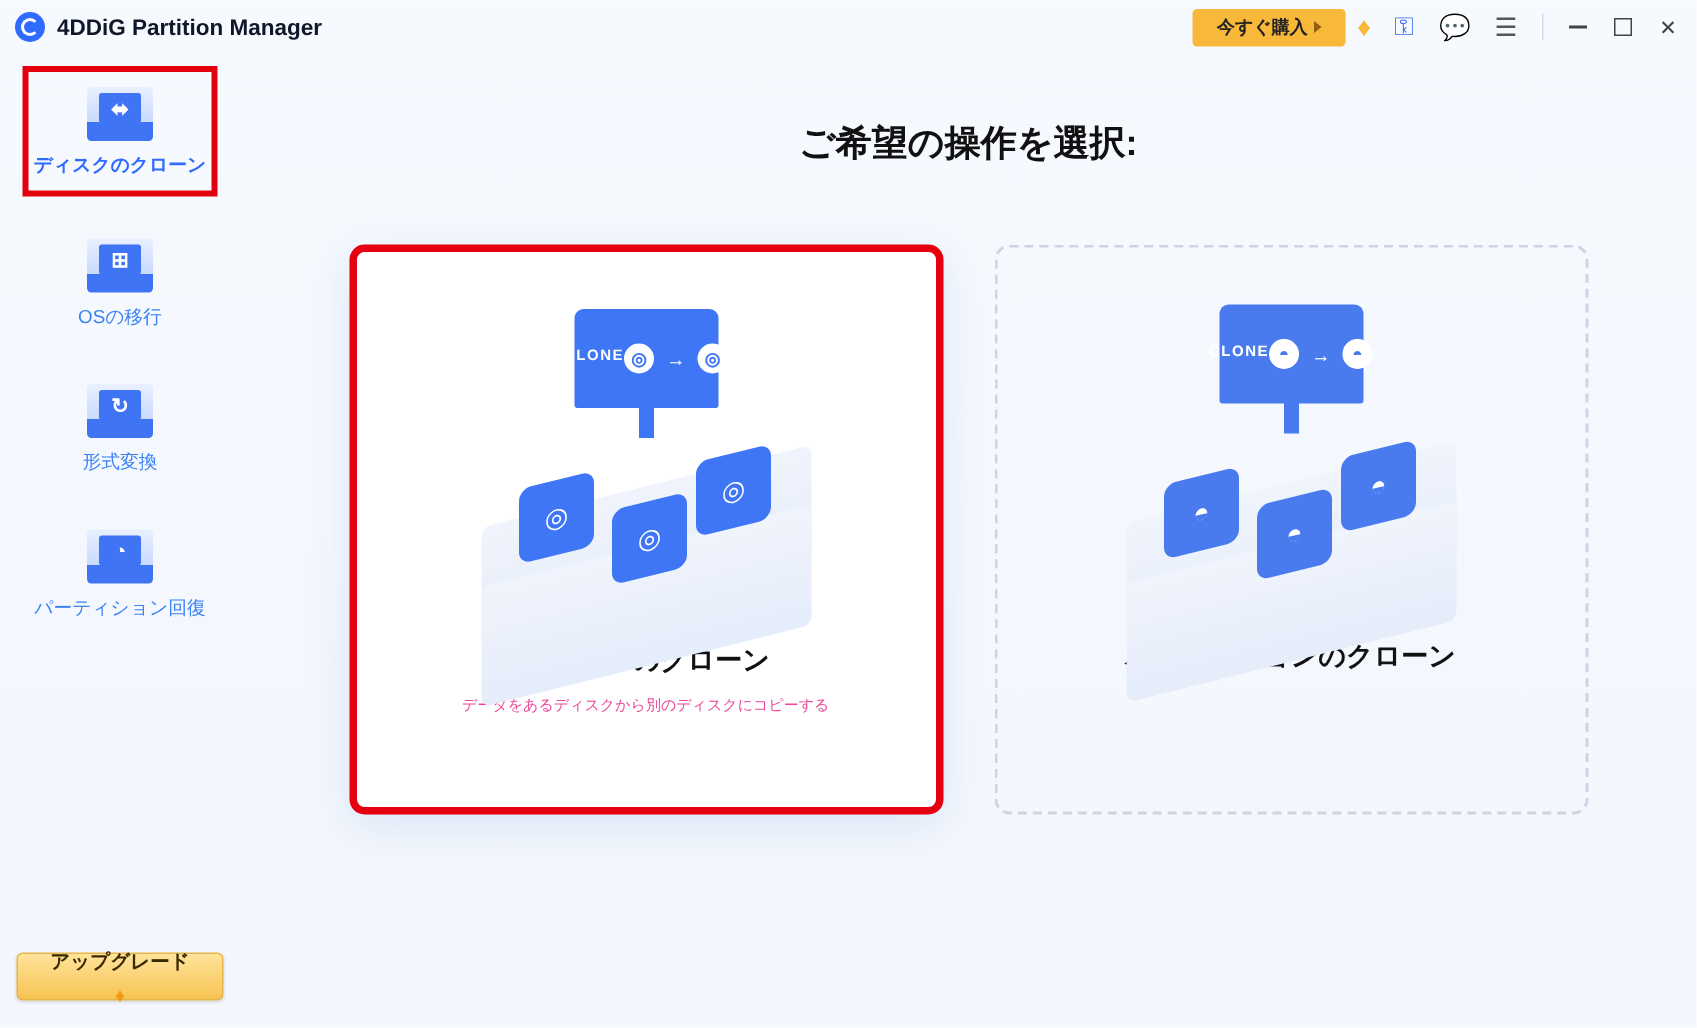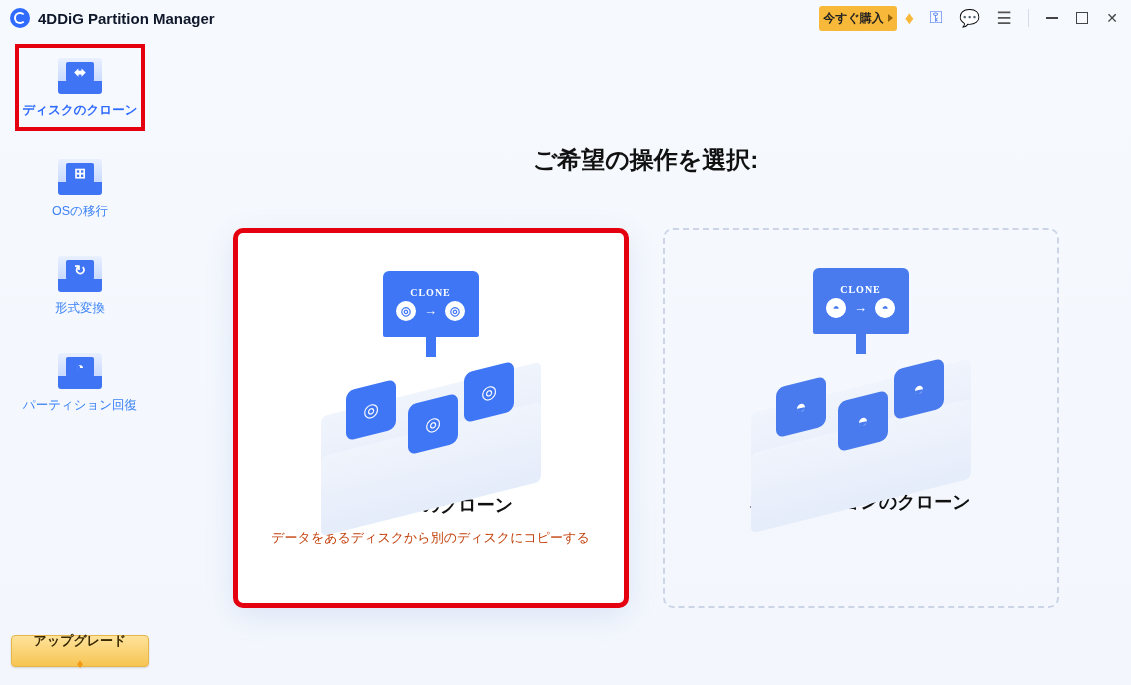--- a/index.html
+++ b/index.html
@@ -14,21 +14,21 @@
   .titlebar { display:flex; align-items:center; height:36px; padding:0 4px 0 10px; }
   .logo-ico {
     width:20px;height:20px;border-radius:50%;
     background:#2F6BFF;display:flex;align-items:center;justify-content:center;
     margin-right:8px; flex-shrink:0;
   }
   .logo-ico::before{content:"";width:8px;height:8px;border:2px solid #fff;border-right-color:transparent;border-radius:50%;}
   .app-title{font-weight:700;font-size:15px;color:#0f172a;}
   .tb-spacer{flex:1;}
   .buy-btn{
-    background:#F8B839;color:#222;font-size:12px;padding:4px 4px;border-radius:3px;
+    background:#F8B839;color:#222;font-size:12px;padding:4px 16px;border-radius:3px;
     display:flex;align-items:center;gap:4px;font-weight:600;cursor:pointer;
   }
   .buy-btn .arrow{width:0;height:0;border-left:5px solid #905F0A;border-top:4px solid transparent;border-bottom:4px solid transparent;}
   .diamond{color:#F8B839;font-size:18px;margin-left:8px;cursor:pointer;}
   .key-ico,.chat-ico,.menu-ico{width:24px;height:24px;display:flex;align-items:center;justify-content:center;
     color:#3A6DF0;margin-left:10px;cursor:pointer;font-size:17px;}
   .menu-ico{color:#555;}
   .tb-div{width:1px;height:18px;background:#D6DCE8;margin:0 8px 0 12px;}
   .win-btn{width:30px;height:30px;display:flex;align-items:center;justify-content:center;color:#444;font-size:14px;cursor:pointer;}
   .win-close::before{content:"✕";}
@@ -56,56 +56,56 @@
     margin-top:auto;margin-bottom:18px;width:138px;height:32px;border-radius:4px;
     background:linear-gradient(180deg,#FFE39B,#F6C452);border:1px solid #E7B648;
     display:flex;align-items:center;justify-content:center;gap:6px;font-size:13px;font-weight:600;color:#3A2A00;cursor:pointer;
     box-shadow:0 1px 2px rgba(0,0,0,.15);
     flex-direction:column;
   }
   .upgrade-btn .gem{color:#F39A14;font-size:13px;}
 
   
   .main{position:absolute;left:160px;right:0;top:36px;bottom:0;overflow:hidden;}
-  .main-title{text-align:center;font-size:24px;font-weight:800;color:#111;margin-top:108px;}
+  .main-title{text-align:center;font-size:24px;font-weight:800;color:#111;margin-top:43px;}
   .cards{display:flex;justify-content:center;gap:34px;margin-top:52px;}
   .card{
     width:396px;height:380px;border-radius:10px;background:#fff;
     box-shadow:0 8px 30px rgba(58,98,190,.12);
     display:flex;flex-direction:column;align-items:center;padding:28px 30px 22px;cursor:pointer;position:relative;
   }
   .card.highlight{border:5px solid #E4000F;}
   .card.dashed{border:2px dashed #CBD5E6;background:transparent;box-shadow:none;}
   .card-illus{width:230px;height:200px;position:relative;margin-top:10px;}
   
   .clone-screen{
     position:absolute;top:0;left:50%;transform:translateX(-50%);
     width:96px;height:66px;background:#3E76F6;border-radius:6px 6px 2px 2px;
-    display:flex;flex-direction:column;align-items:center;justify-content:center;color:#fff;font-family:Liberation Serif, serif;
+    display:flex;flex-direction:row;align-items:center;justify-content:center;color:#fff;
   }
   .clone-screen .lbl{font-size:10px;font-weight:800;letter-spacing:1px;margin-bottom:3px;}
   .clone-screen .row{display:flex;gap:8px;align-items:center;}
   .clone-screen .dot{width:20px;height:20px;border-radius:50%;background:#fff;display:flex;align-items:center;justify-content:center;color:#3E76F6;font-size:12px;font-weight:800;}
   .clone-screen .arrow{color:#fff;font-size:13px;}
   .screen-stand{position:absolute;top:64px;left:50%;transform:translateX(-50%);width:10px;height:22px;background:#3E76F6;}
   .platform{
     position:absolute;width:220px;height:80px;left:5px;
     transform:skewY(-14deg);
     background:linear-gradient(180deg,#F0F4FC,#E5ECFA);border-radius:6px;
   }
   .platform.p1{top:118px;}
   .platform.p2{top:158px;}
   .disk{
     position:absolute;width:50px;height:50px;border-radius:8px;background:#3E76F6;
     transform:skewY(-14deg);display:flex;align-items:center;justify-content:center;color:#fff;font-size:18px;
   }
   .card.dashed .disk,.card.dashed .clone-screen,.card.dashed .screen-stand{filter:saturate(.85) brightness(1.05);}
   .d1{top:114px;left:30px;} .d2{top:128px;left:92px;} .d3{top:96px;left:148px;}
   .card-h{font-size:18px;font-weight:800;color:#111;margin-top:22px;}
-  .card-sub{font-size:13px;color:#c2410c;text-align:left;margin-top:10px;line-height:1.7;max-width:320px;}
+  .card-sub{font-size:10px;color:#ec4899;text-align:left;margin-top:10px;line-height:1.7;max-width:320px;}
 </style>
 </head>
 <body>
 
 <div class="titlebar">
   <div class="logo-ico"></div>
   <div class="app-title">4DDiG Partition Manager</div>
   <div class="tb-spacer"></div>
   <div class="buy-btn">
     <span>今すぐ購入</span>

